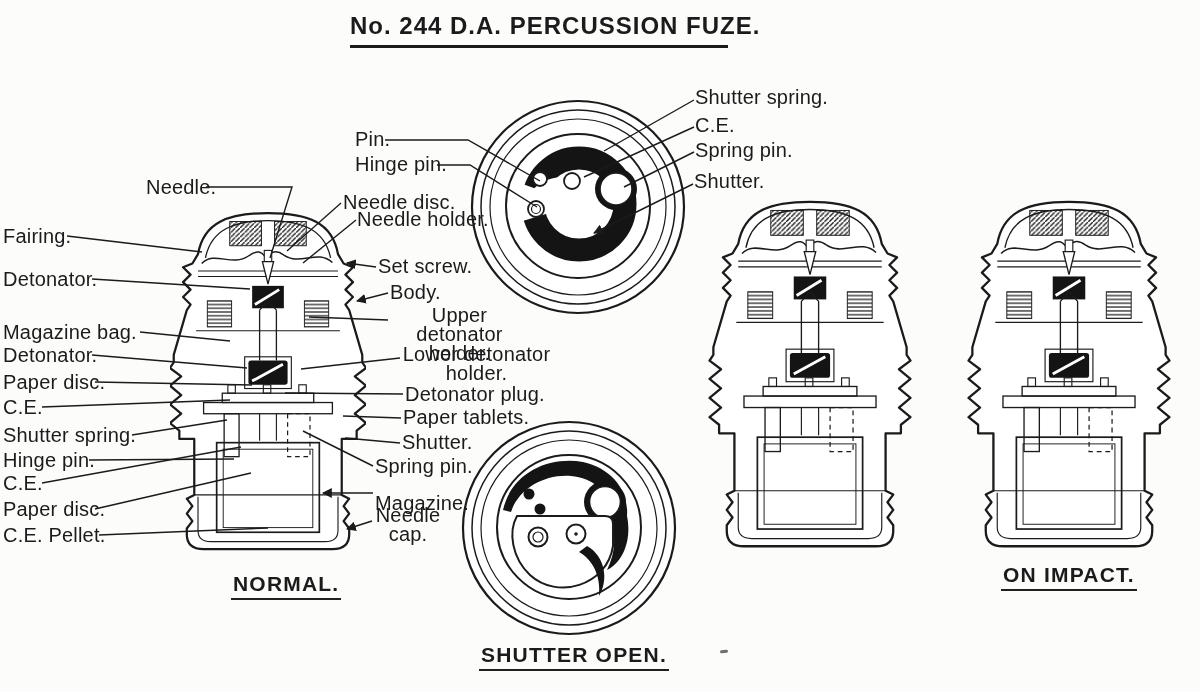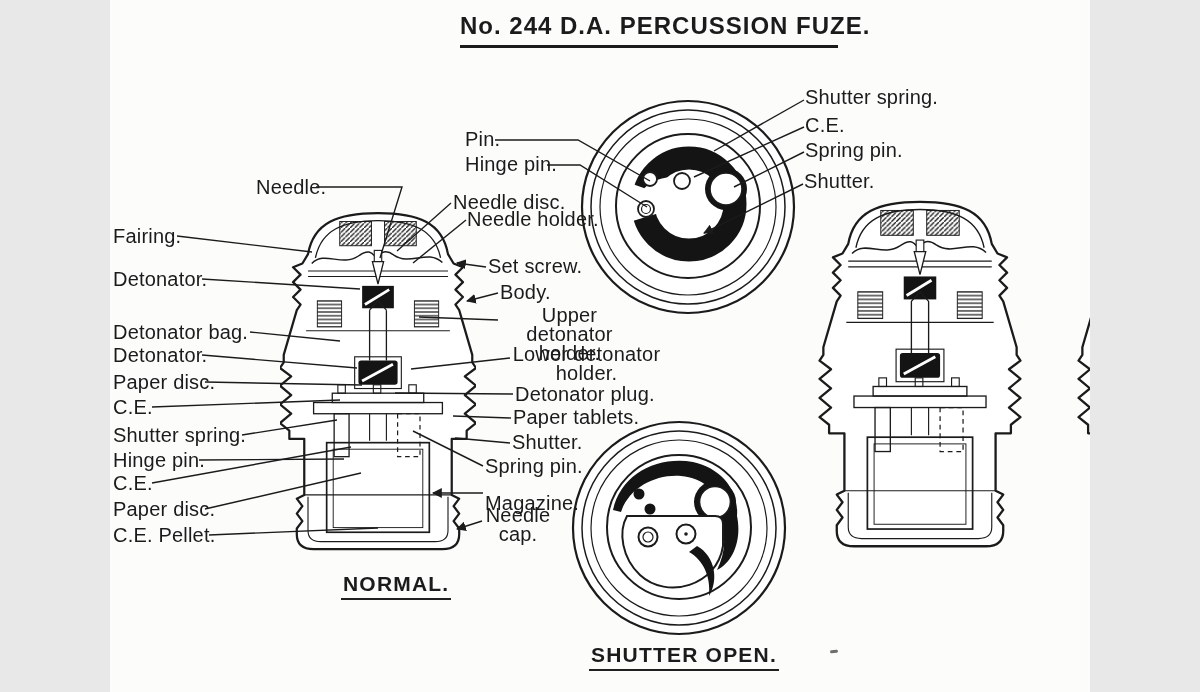--- a/index.html
+++ b/index.html
@@ -1,17 +1,17 @@
 <!DOCTYPE html>
 <html><head>
 <meta charset="utf-8">
 <style>
   html,body{margin:0;padding:0;background:#e8e8e8;}
   .page{
-    position:relative;width:980px;height:692px;margin:0 auto;
+    position:relative;width:1200px;height:692px;margin:0 auto;
     background:#fcfcfb;overflow:hidden;
     font-family:"Liberation Sans",sans-serif;color:#1b1b1b;
   }
   .art{position:absolute;left:0;top:0;}
   .title{
     position:absolute;left:350px;top:12px;width:378px;text-align:center;
     font-size:24px;font-weight:bold;letter-spacing:1px;
     border-bottom:3px solid #1b1b1b;padding-bottom:5px;white-space:nowrap;
   }
   .caption{
@@ -149,32 +149,33 @@
       <polyline points="400,443 345,438"></polyline>
       <polyline points="373,466 303,431"></polyline>
       <polyline points="373,493 323,493" marker-end="url(#arr)"></polyline>
       <polyline points="372,521 347,529" marker-end="url(#arr)"></polyline>
     </g>
   </svg>
 
   <div class="title">No. 244 D.A. PERCUSSION FUZE.</div>
   <div class="caption" style="left:231px;top:572px">NORMAL.</div>
   <div class="caption" style="left:479px;top:643px">SHUTTER OPEN.</div>
+  <div class="caption" style="left:1001px;top:563px">ON IMPACT.</div>
 
   <div class="label" style="left:355px;top:130px">Pin.</div>
   <div class="label" style="left:355px;top:155px">Hinge pin.</div>
   <div class="label" style="left:695px;top:88px">Shutter spring.</div>
   <div class="label" style="left:695px;top:116px">C.E.</div>
   <div class="label" style="left:695px;top:141px">Spring pin.</div>
   <div class="label" style="left:694px;top:172px">Shutter.</div>
 
   <div class="label" style="left:146px;top:178px">Needle.</div>
   <div class="label" style="left:3px;top:227px">Fairing.</div>
   <div class="label" style="left:3px;top:270px">Detonator.</div>
-  <div class="label" style="left:3px;top:323px">Detonator bag.</div>
+  <div class="label" style="left:3px;top:323px">Magazine bag.</div>
   <div class="label" style="left:3px;top:346px">Detonator.</div>
   <div class="label" style="left:3px;top:373px">Paper disc.</div>
   <div class="label" style="left:3px;top:398px">C.E.</div>
   <div class="label" style="left:3px;top:426px">Shutter spring.</div>
   <div class="label" style="left:3px;top:451px">Hinge pin.</div>
   <div class="label" style="left:3px;top:474px">C.E.</div>
   <div class="label" style="left:3px;top:500px">Paper disc.</div>
   <div class="label" style="left:3px;top:526px">C.E. Pellet.</div>
 
   <div class="label" style="left:343px;top:193px">Needle disc.</div>

